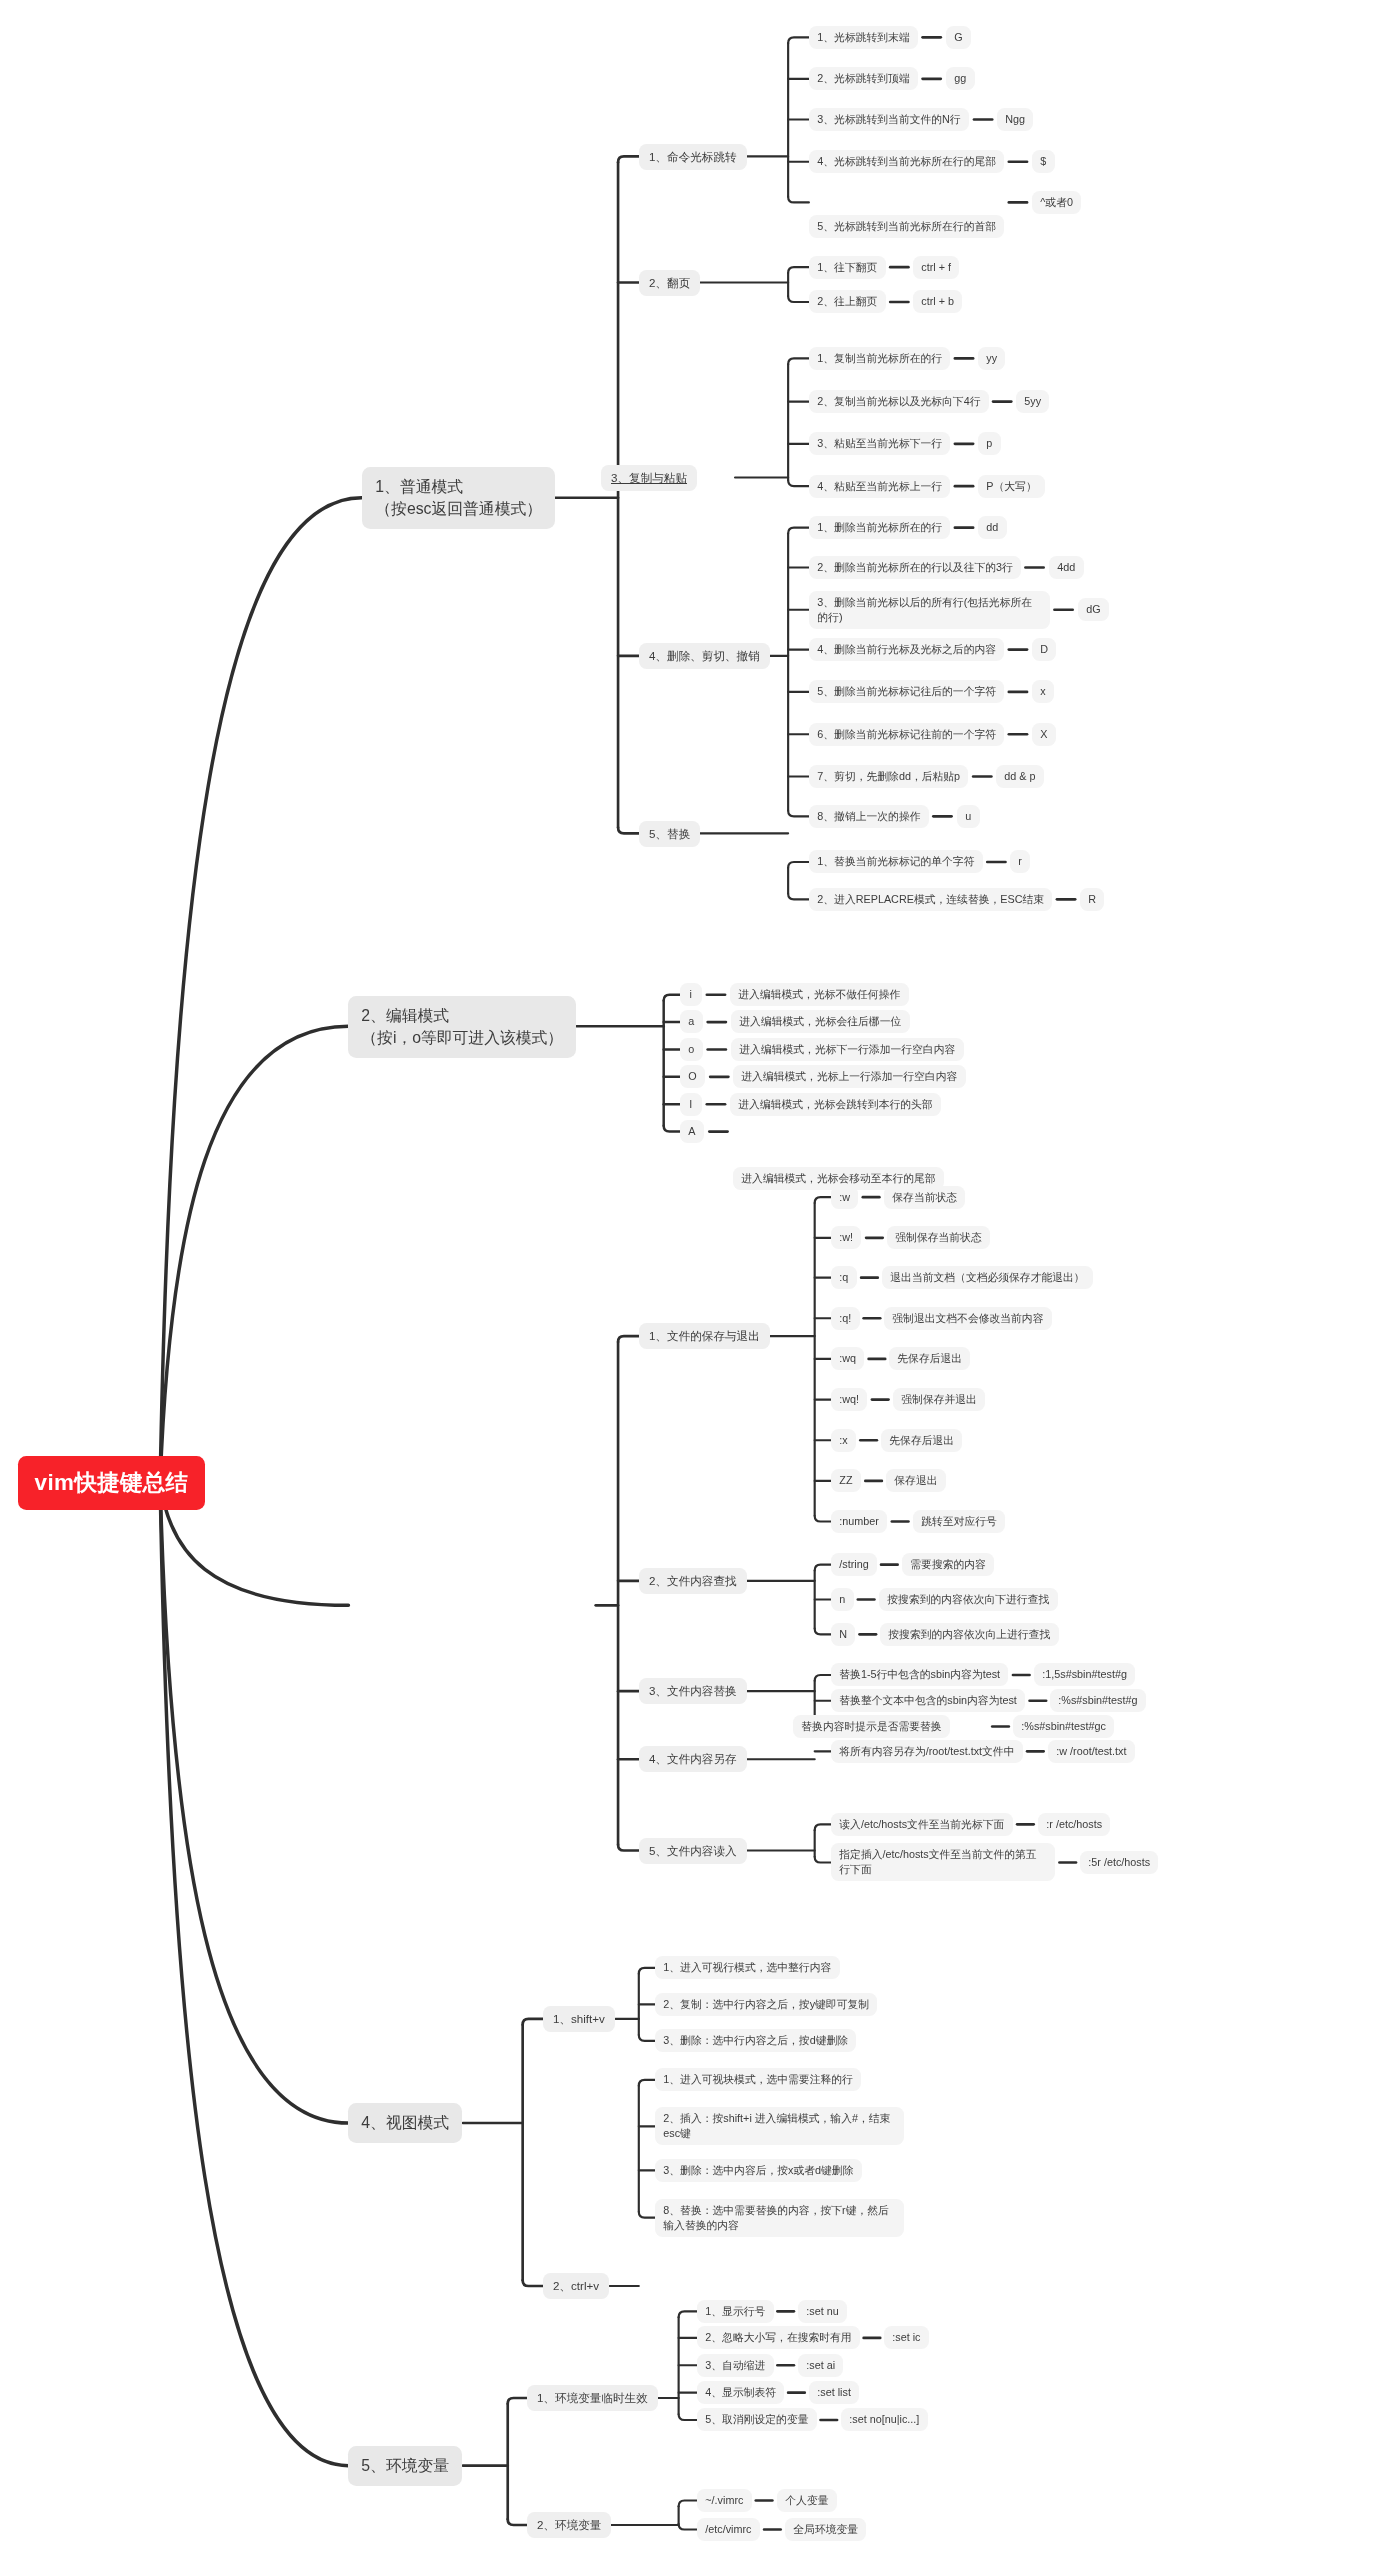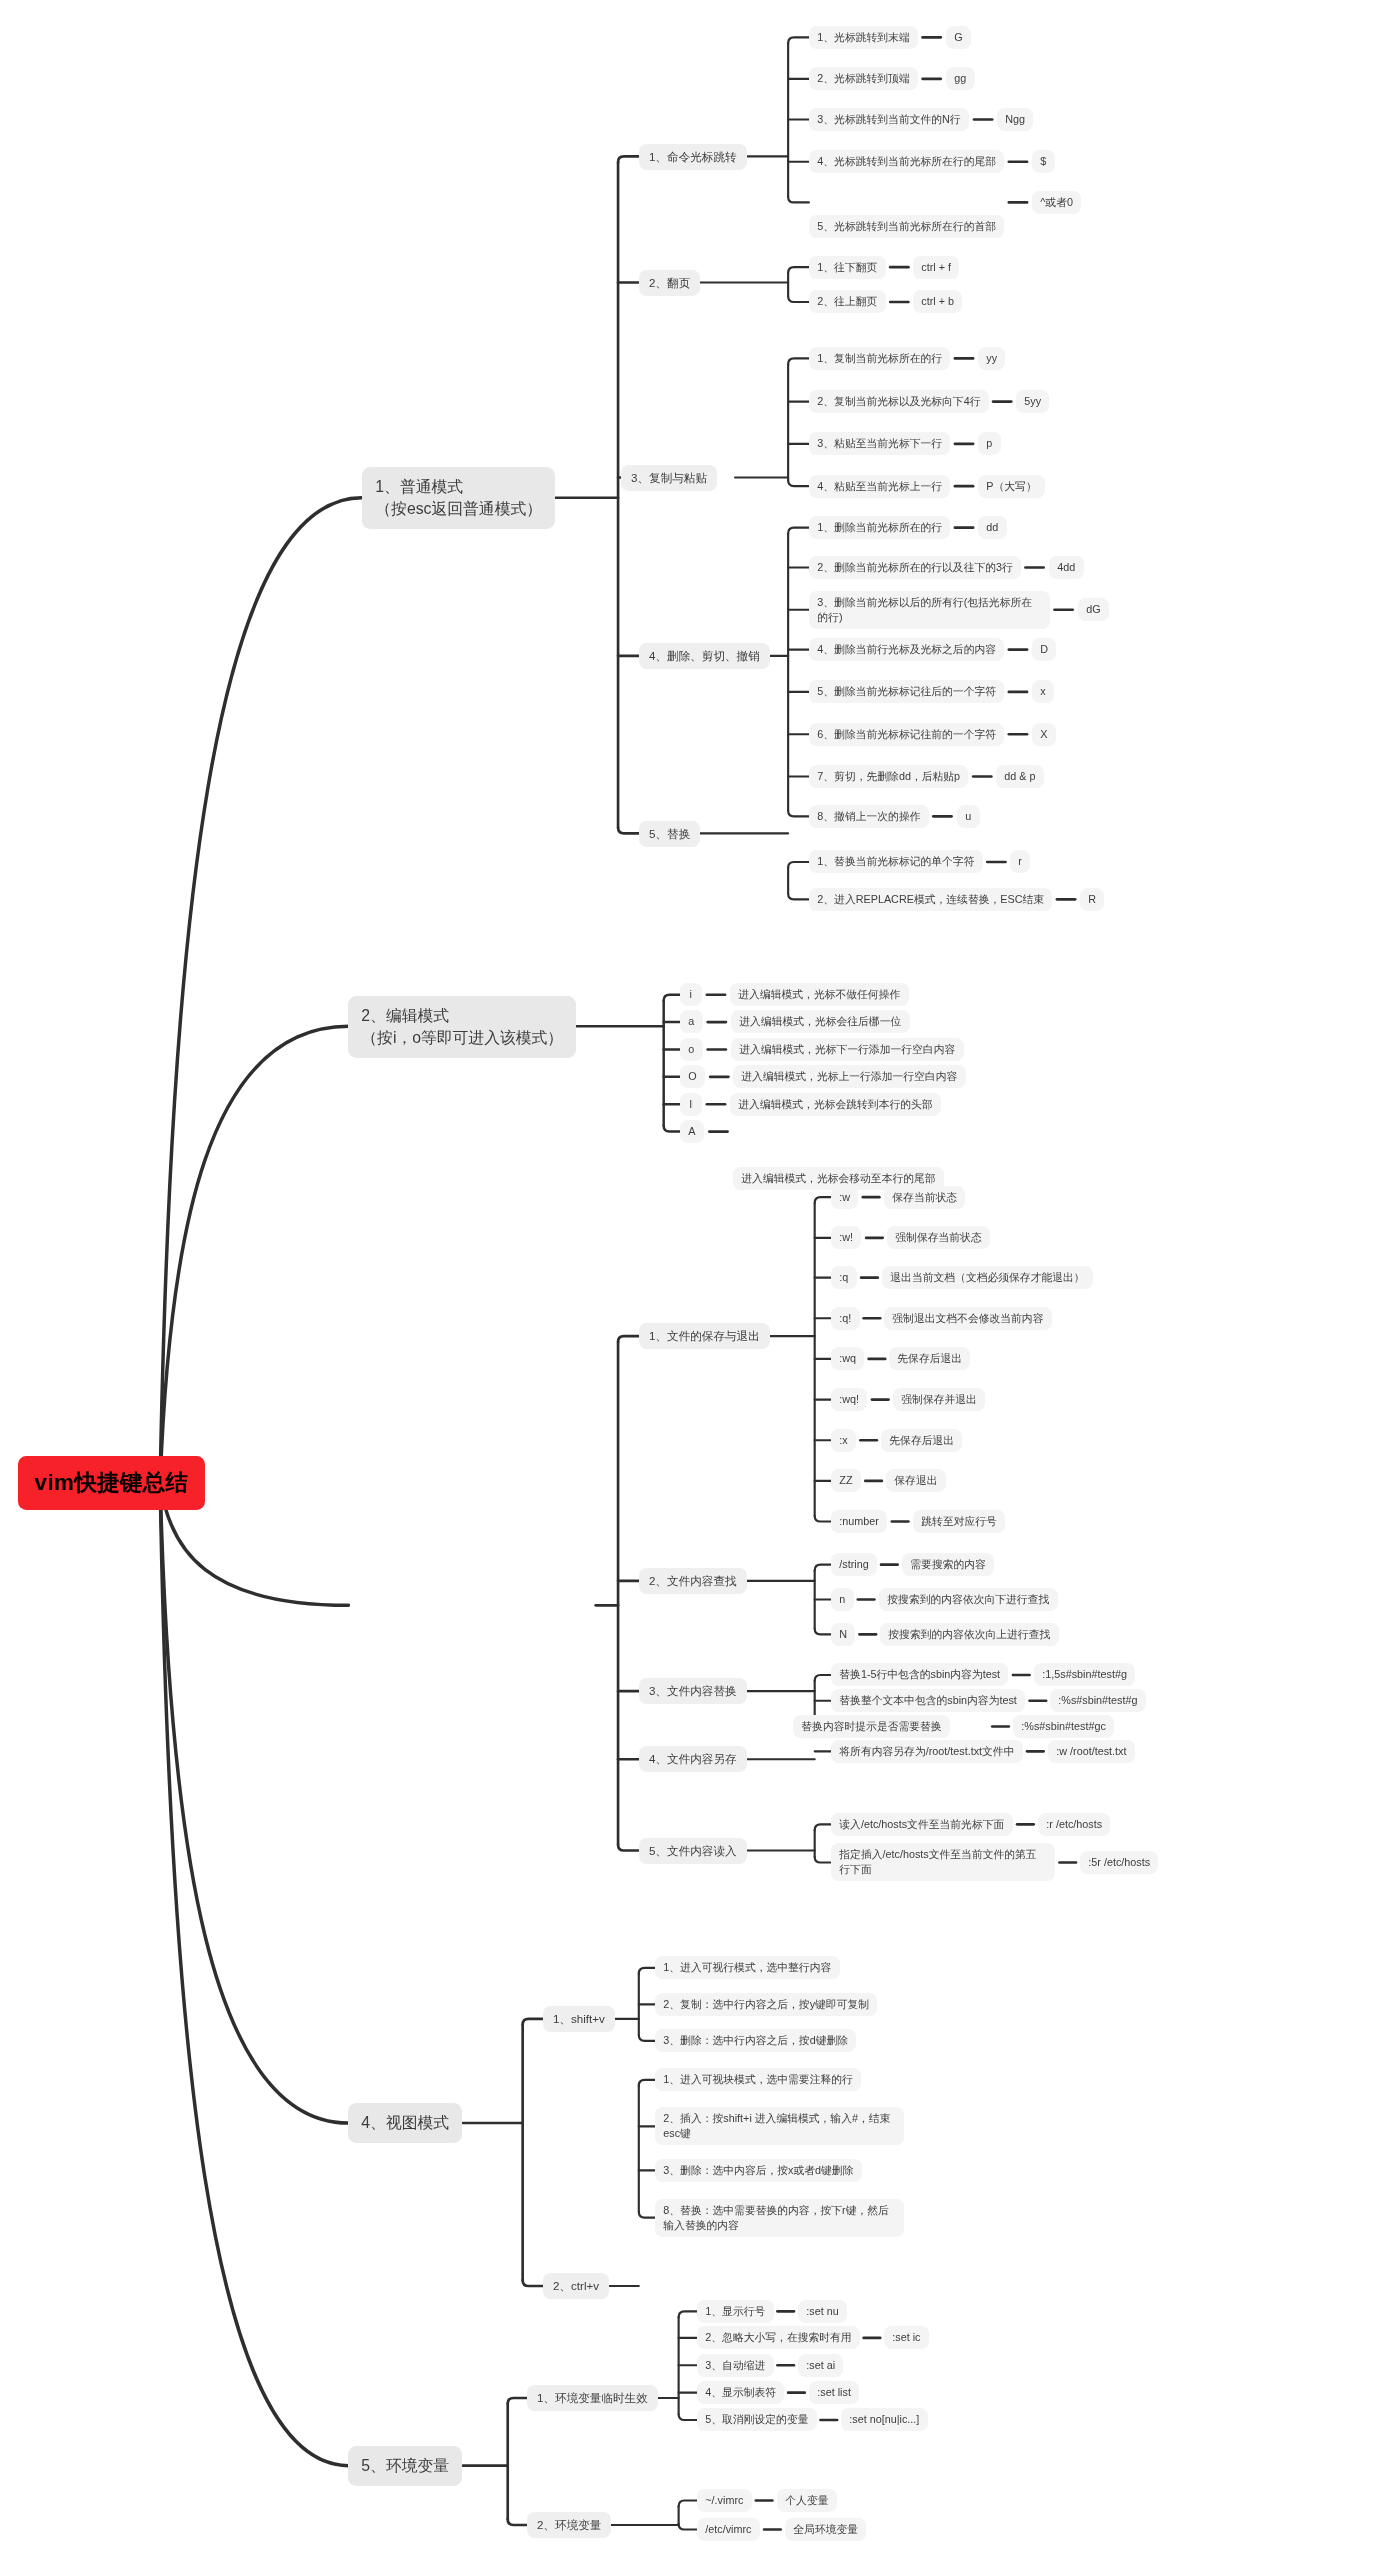--- a/index.html
+++ b/index.html
@@ -20,21 +20,21 @@
     border-radius:7.5px;
     padding:4.1px 9px;
     line-height:1.38;
     white-space:pre-line;
     color:#3c3c3c;
     z-index:3;
   }
   
   .root {
     background:#f72229;
-    color:#000000;
+    color:#ffffff;
     font-weight:bold;
     font-size:22.4px;
     border-radius:8.3px;
     padding:11.6px 16.6px;
     letter-spacing:0.4px;
     box-shadow:0 0 0 0 rgba(0,0,0,0);
   }
   .l1 { font-size:15.8px; background:#e8e8e8; padding:9px 13.3px; border-radius:8.3px; }
   .l2 { font-size:11.6px; background:#efefef; padding:5px 10px; }
   .l3 { font-size:10.8px; background:#f4f4f4; padding:4.1px 8.3px; }
@@ -211,21 +211,21 @@
       <path d="M737 3043.5 L818 3043.5" stroke="#2e2e2e" fill="none" stroke-width="2.6" stroke-linecap="round"></path>
       <path d="M818 3021 L818 3042" stroke="#2e2e2e" fill="none" stroke-width="2.6" stroke-linecap="round"></path>
       <path d="M818 3021 Q818 3014 825 3014 L840 3014" stroke="#2e2e2e" fill="none" stroke-width="2.6" stroke-linecap="round"></path>
       <path d="M818 3042 Q818 3049 825 3049 L840 3049" stroke="#2e2e2e" fill="none" stroke-width="2.6" stroke-linecap="round"></path>
     </svg>
 <div class="node root" style="left: 18px; top: 1456px;">vim快捷键总结</div>
     <div class="node l1" style="left: 362px; top: 467px; max-width: 249px;">1、普通模式
 （按esc返回普通模式）</div>
     <div class="node l2" style="left: 639px; top: 144px;">1、命令光标跳转</div>
     <div class="node l2" style="left: 639px; top: 270px;">2、翻页</div>
-    <div class="node l2" style="left: 621px; top: 465px;">3、复制与粘贴</div>
+    <div class="node l2" style="left: 601px; top: 465px; text-decoration: underline;">3、复制与粘贴</div>
     <div class="node l2" style="left: 639px; top: 643px;">4、删除、剪切、撤销</div>
     <div class="node l2" style="left: 639px; top: 821px;">5、替换</div>
     <div class="node l3" style="left: 809px; top: 26px;">1、光标跳转到末端</div>
     <div class="node key" style="left: 946px; top: 26px;">G</div>
     <div class="node l3" style="left: 809px; top: 67px;">2、光标跳转到顶端</div>
     <div class="node key" style="left: 946px; top: 67px;">gg</div>
     <div class="node l3" style="left: 809px; top: 108px;">3、光标跳转到当前文件的N行</div>
     <div class="node key" style="left: 997px; top: 108px;">Ngg</div>
     <div class="node l3" style="left: 809px; top: 150px;">4、光标跳转到当前光标所在行的尾部</div>
     <div class="node key" style="left: 1032px; top: 150px;">$</div>

